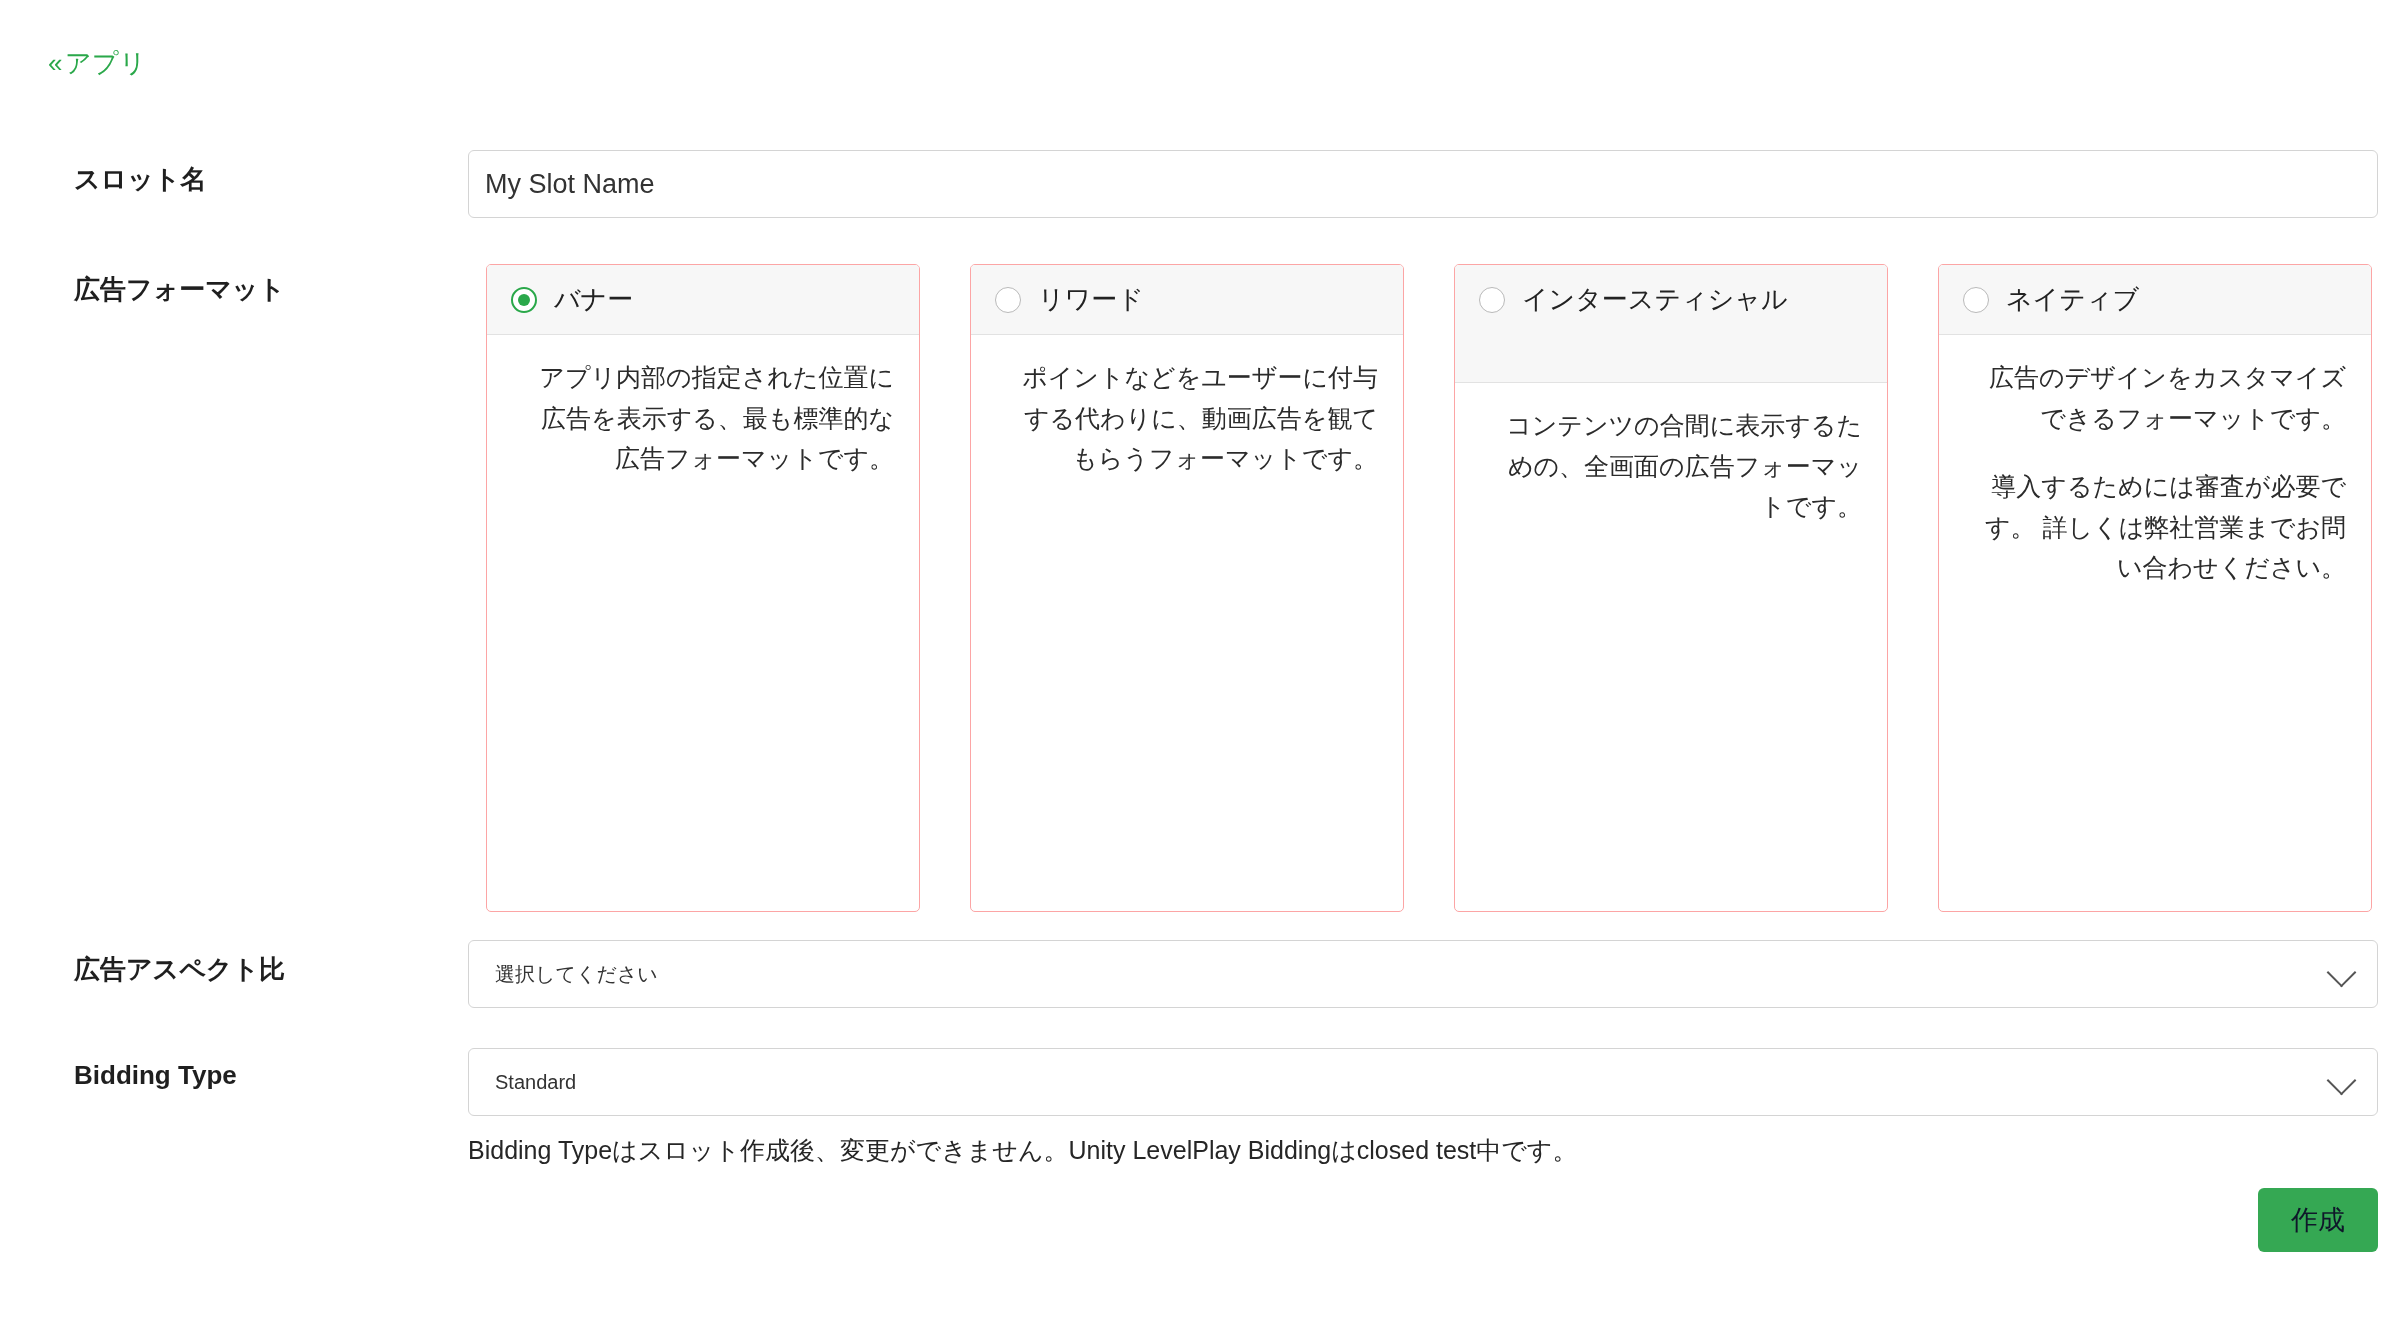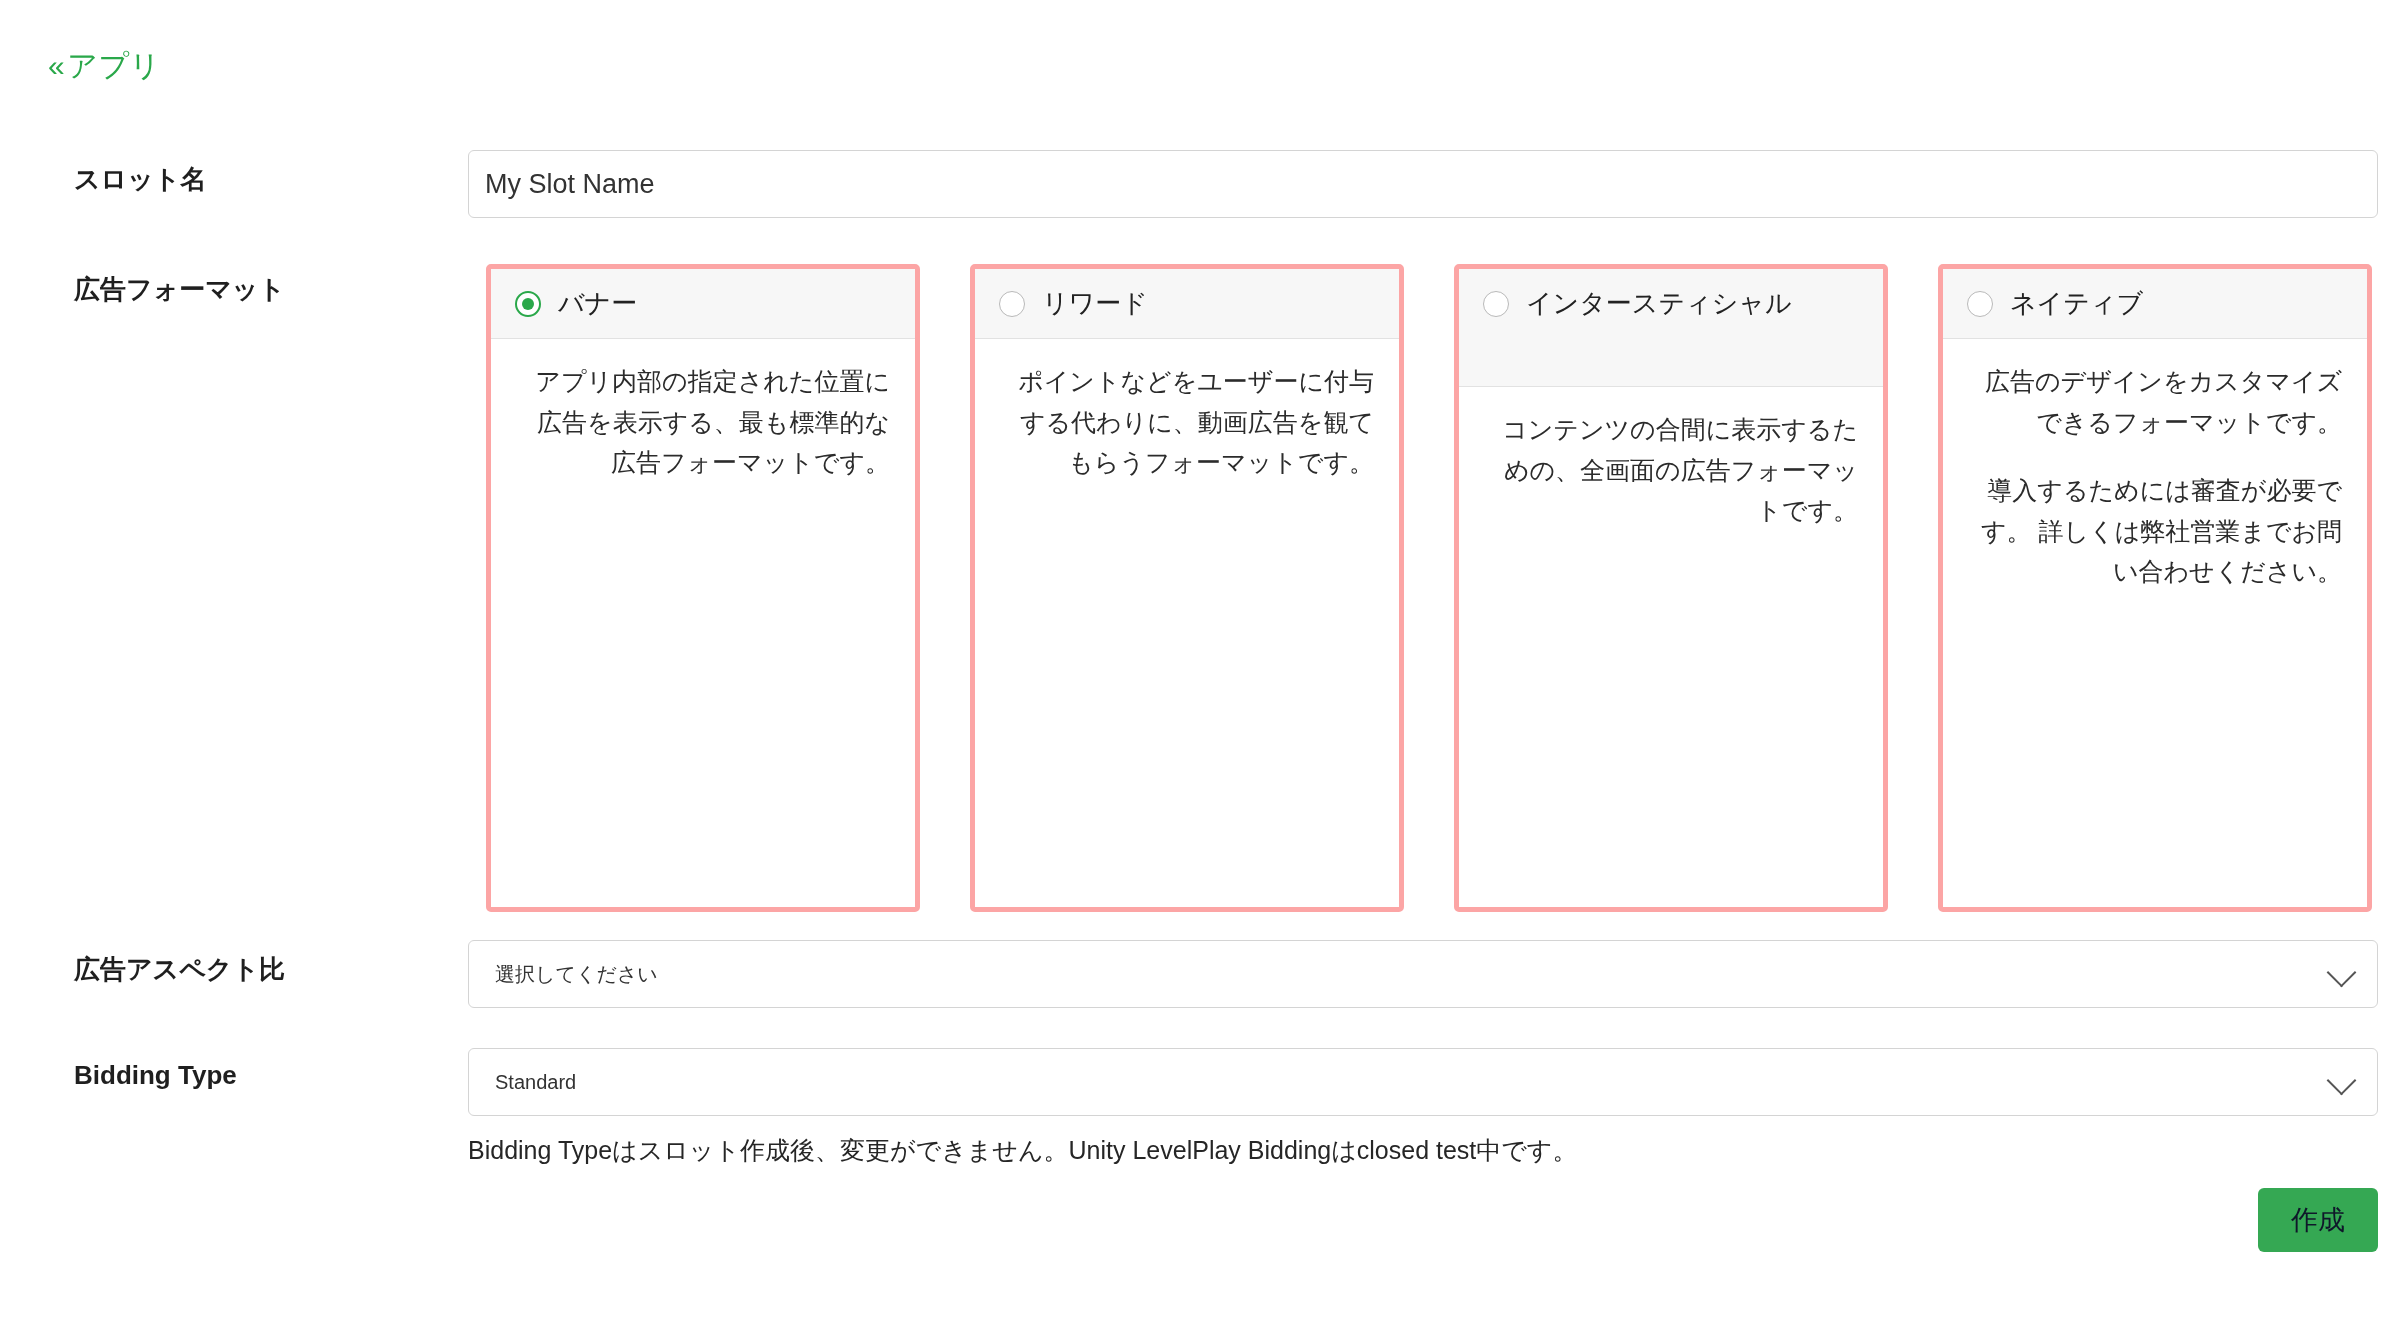--- a/index.html
+++ b/index.html
@@ -21,21 +21,21 @@
     height: 1334px;
     box-sizing: border-box;
     padding: 0;
   }
 
   
   .backlink {
     position: absolute;
     left: 48px;
     top: 46px;
-    font-size: 30px;
+    font-size: 26px;
     color: #2aa84a;
     text-decoration: none;
     letter-spacing: 0.5px;
     cursor: pointer;
     white-space: nowrap;
   }
   .backlink .chev {
     margin-right: 2px;
   }
 
@@ -82,21 +82,21 @@
     top: 0;
     width: 1900px;
     height: 650px;
   }
   .card {
     position: absolute;
     top: 0;
     width: 434px;
     height: 648px;
     box-sizing: border-box;
-    border: 5px solid #fca5a5;
+    border: 1px solid #fca5a5;
     border-radius: 5px;
     background: #ffffff;
     overflow: hidden;
     cursor: pointer;
   }
   .card .card-head {
     box-sizing: border-box;
     background: #f7f7f7;
     border-bottom: 1px solid #e2e2e2;
     min-height: 70px;

